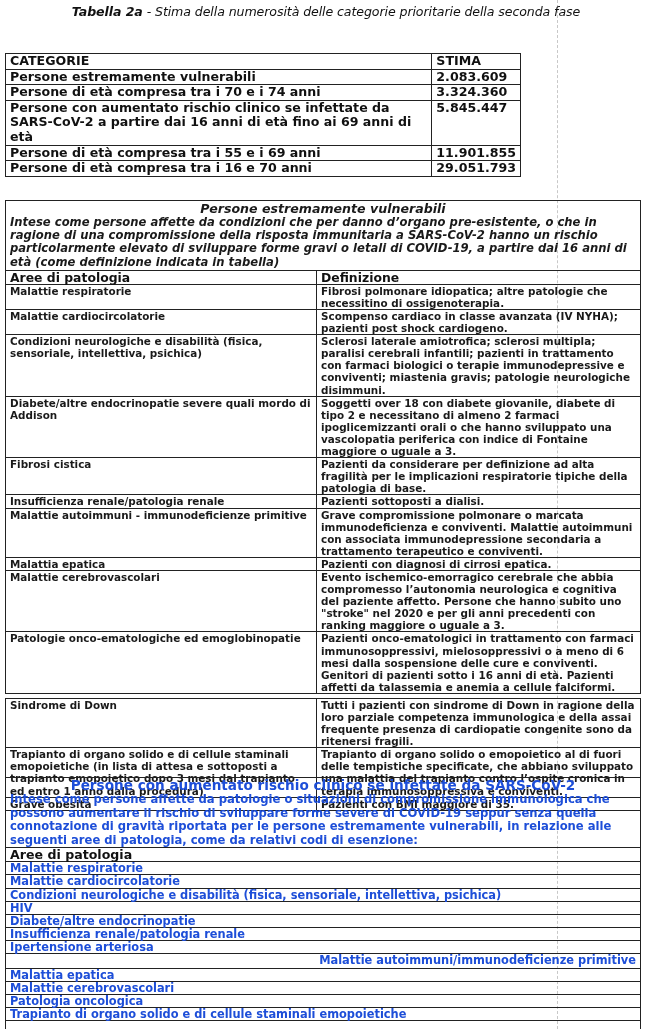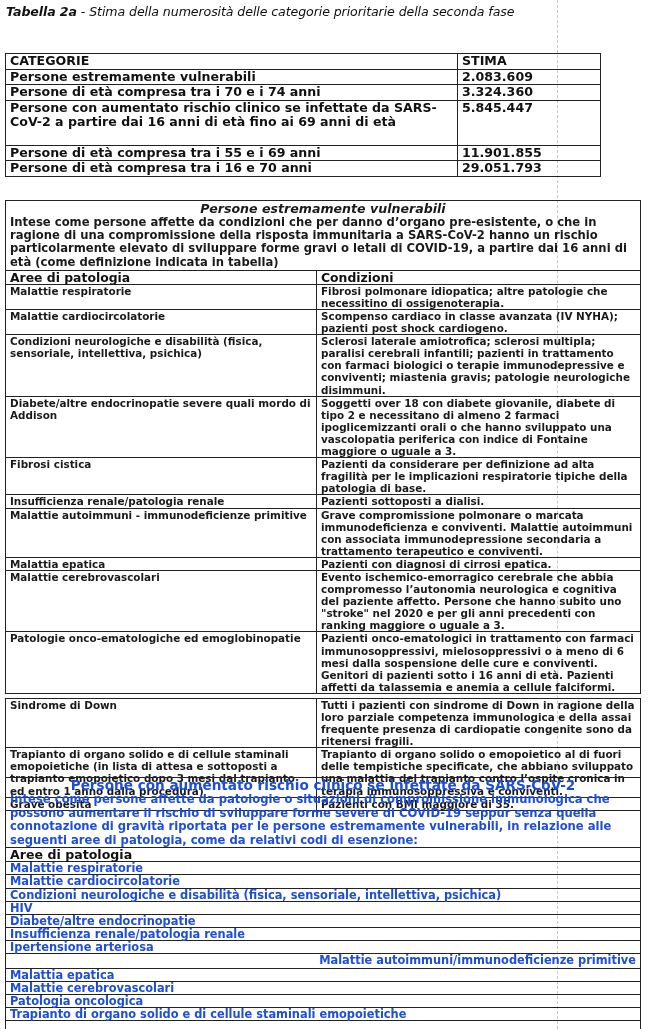--- a/index.html
+++ b/index.html
@@ -1,29 +1,29 @@
 <!DOCTYPE html>
 <html><head>
 <meta charset="utf-8">
 <style>
   html, body { margin:0; padding:0; background:#ffffff; }
   body { width:650px; height:1029px; position:relative; overflow:hidden; color:#111; font-family:"DejaVu Sans", sans-serif; }
-  .title { position:absolute; left:6px; top:3px; width:640px; font-size:12.6px; font-style:italic; line-height:17px; letter-spacing:-0.1px; }
+  .title { position:absolute; left:6px; top:3px; width:640px; font-size:12.6px; font-style:italic; line-height:17px; letter-spacing:-0.1px;text-align:center; }
   .title b { font-weight:bold; }
   table { border-collapse:collapse; position:absolute; }
   td, th { border:1.3px solid #222; padding:0 4px; vertical-align:top; text-align:left; }
   
-  #t1 { left:5px; top:53px; width:596px; font-size:12.6px; font-weight:bold; line-height:14.6px;border-radius:19px; }
+  #t1 { left:5px; top:53px; width:516px; font-size:12.6px; font-weight:bold; line-height:14.6px;border-radius:19px; }
   #t1 th { font-weight:bold; }
   #t1 td:first-child, #t1 th:first-child { width:443px; }
   #t1 .tall { height:44px; }
   
   #t2 { left:5px; top:200px; width:636px; font-size:10.4px; line-height:12.1px; }
   #t2 .sect-title { text-align:center; font-style:italic; font-weight:bold; font-size:12.6px; line-height:14px; border-bottom:none; padding-top:1px; }
-  #t2 .sect-desc { font-weight:bold; font-size:11.6px; line-height:13.2px; border-top:none; padding-bottom:1px; }
+  #t2 .sect-desc { font-style:italic; font-weight:bold; font-size:11.6px; line-height:13.2px; border-top:none; padding-bottom:1px; }
   #t2 th { font-size:12.4px; font-weight:bold; line-height:13px; }
   #t2 td:first-child, #t2 th:first-child { width:302px; }
   #t2 td { font-weight:bold; color:#1a1a1a; }
   #t2 .gap td { border-left:none; border-right:none; height:4px; padding:0; }
   
   #t3 { left:5px; top:777px; width:636px; font-size:11.4px; line-height:12.1px; }
   #t3 .sect-title { text-align:center; font-weight:bold; font-size:13.6px; line-height:15px; border-bottom:none; }
   #t3 .sect-desc { font-weight:bold; font-size:11.6px; line-height:13.6px; border-top:none; }
   #t3 th { font-size:12.6px; font-weight:bold; line-height:13px; }
   #t3 td { font-weight:bold; color:#1d4ed8; }
@@ -71,21 +71,21 @@
 <table id="t2">
   <tbody>
       <tr>
         <td colspan="2" class="sect-title">Persone estremamente vulnerabili</td>
       </tr>
   <tr>
         <td colspan="2" class="sect-desc">Intese come persone affette da condizioni che per danno d’organo pre-esistente, o che in ragione di una compromissione della risposta immunitaria a SARS-CoV-2 hanno un rischio particolarmente elevato di sviluppare forme gravi o letali di COVID-19, a partire dai 16 anni di età (come definizione indicata in tabella)</td>
       </tr>
   <tr>
     <th>Aree di patologia</th>
-    <th>Condizioni</th>
+    <th>Definizione</th>
   </tr>
   <tr>
         <td>Malattie respiratorie</td>
         <td>Fibrosi polmonare idiopatica; altre patologie che necessitino di ossigenoterapia.</td>
       </tr>
   <tr>
         <td>Malattie cardiocircolatorie</td>
         <td>Scompenso cardiaco in classe avanzata (IV NYHA); pazienti post shock cardiogeno.</td>
       </tr>
   <tr>

